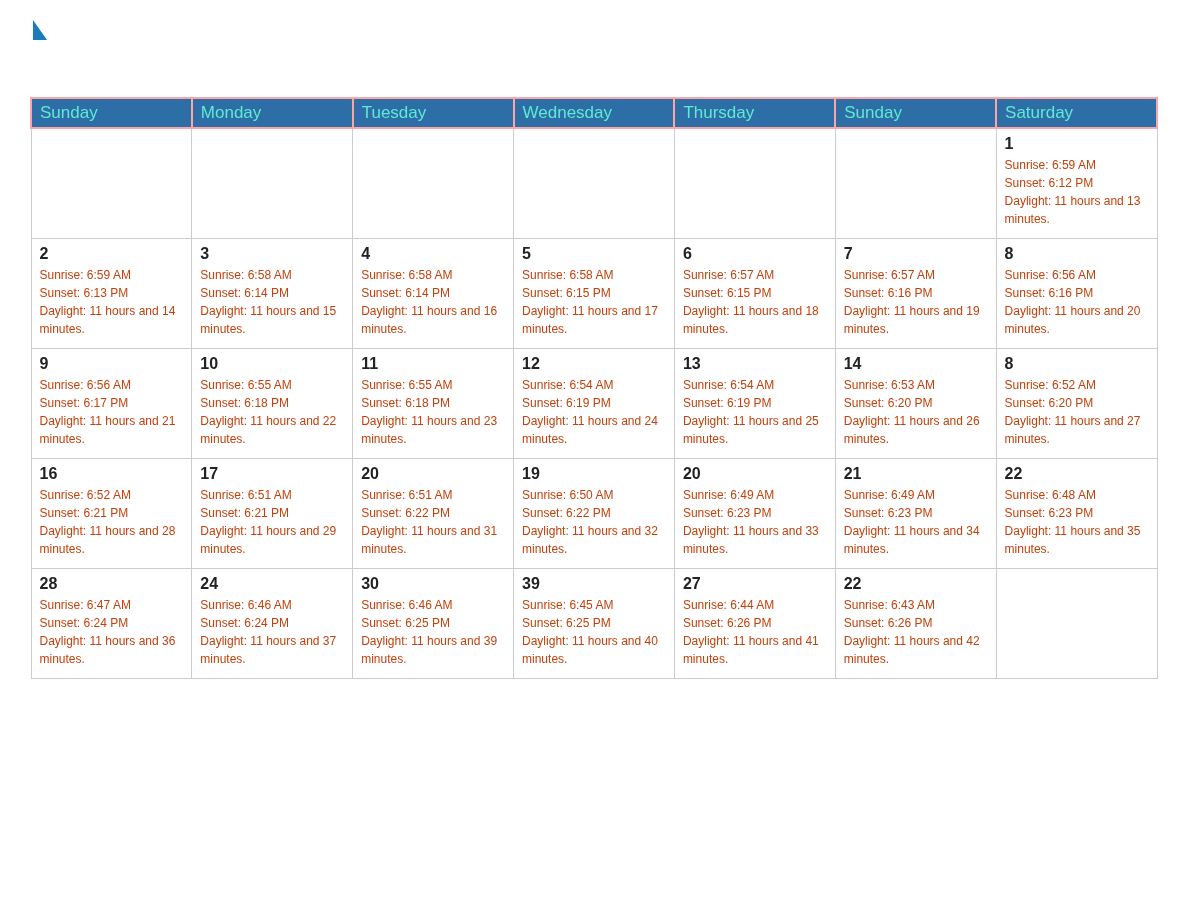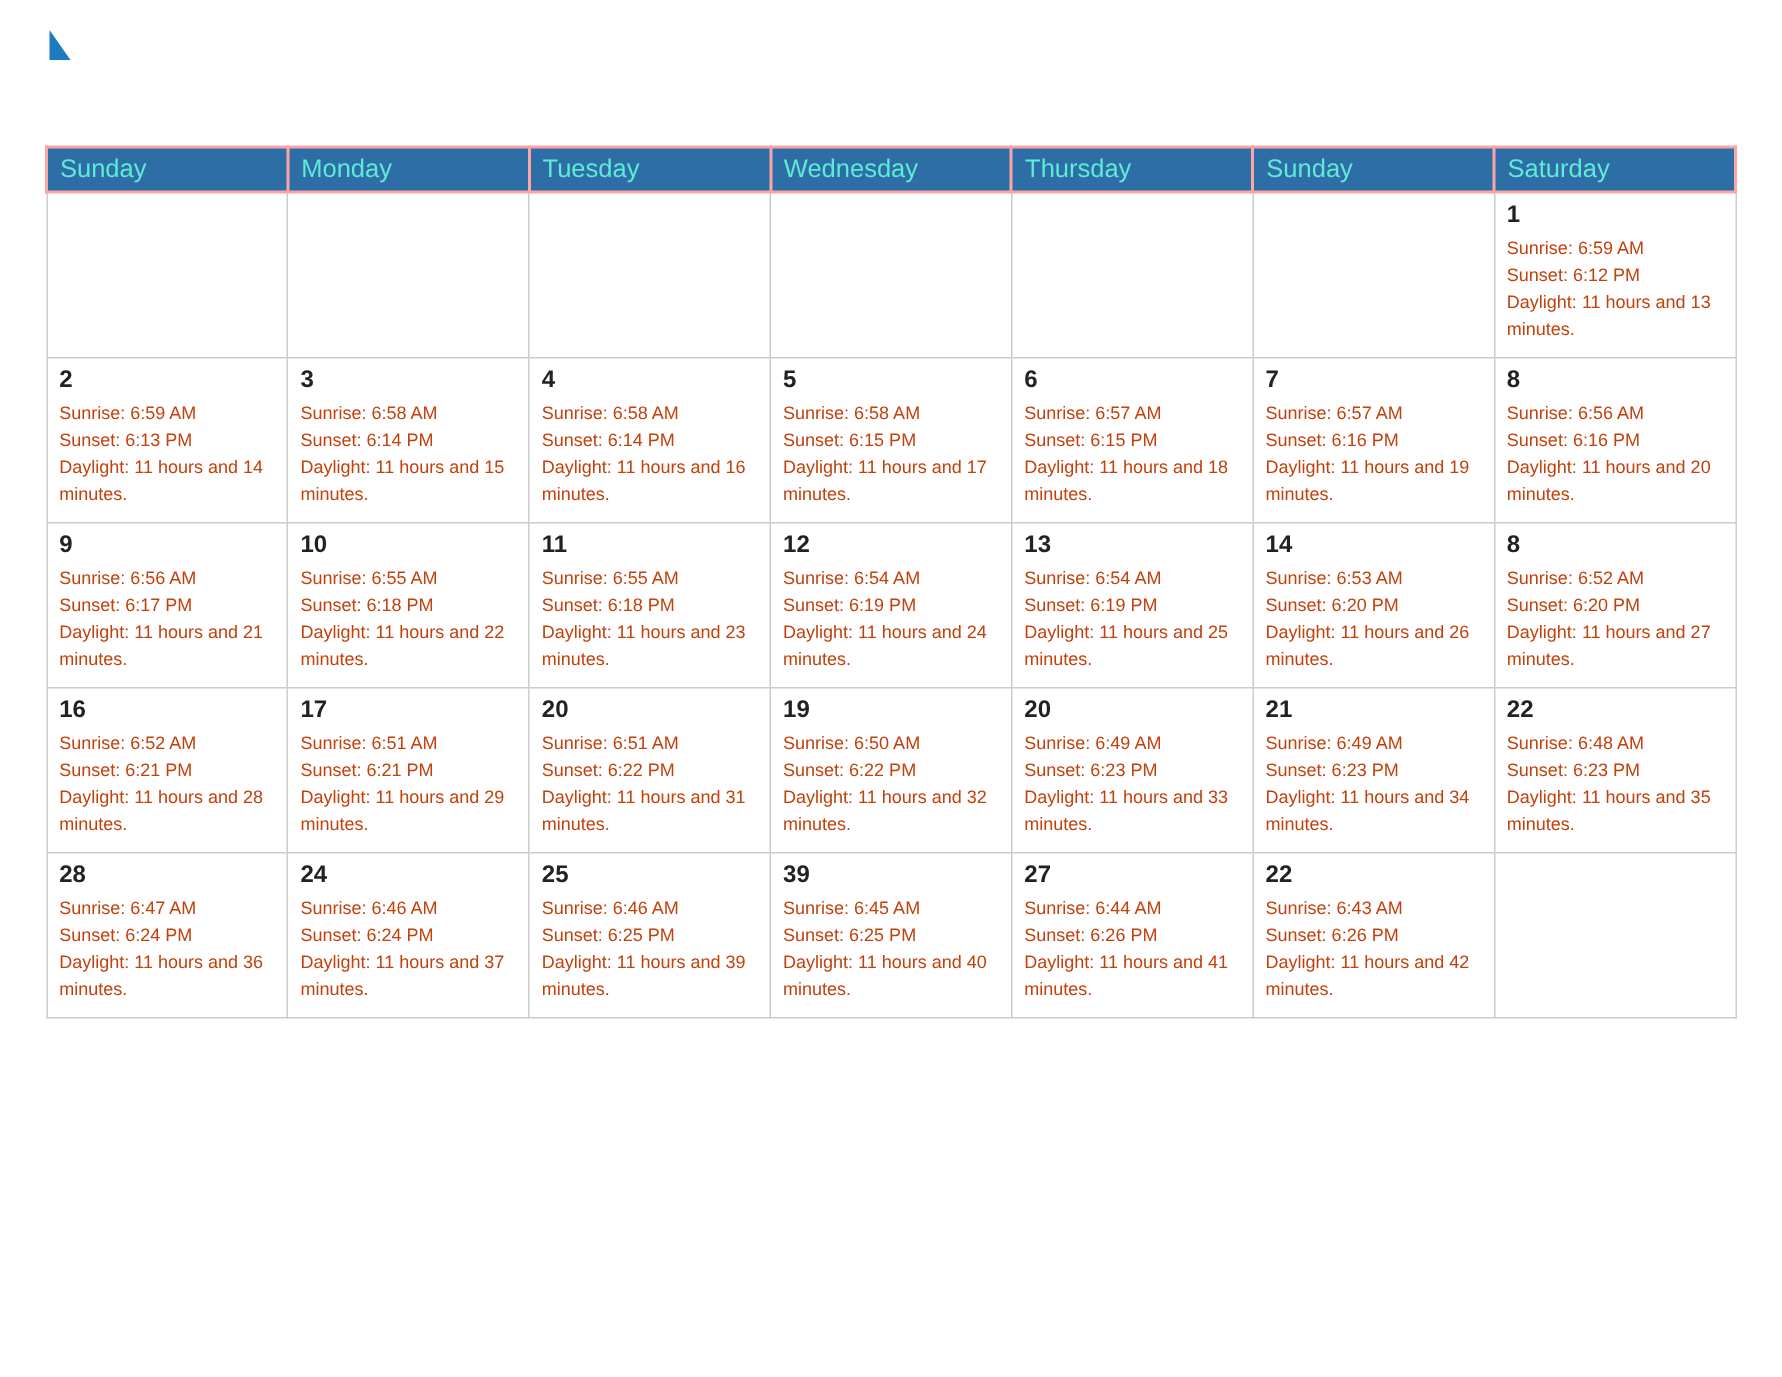--- a/index.html
+++ b/index.html
@@ -213,21 +213,21 @@
       <tr>
         <td>
           <span class="day-number">28</span>
           <div class="day-info">Sunrise: 6:47 AM<br>Sunset: 6:24 PM<br>Daylight: 11 hours and 36 minutes.</div>
         </td>
         <td>
           <span class="day-number">24</span>
           <div class="day-info">Sunrise: 6:46 AM<br>Sunset: 6:24 PM<br>Daylight: 11 hours and 37 minutes.</div>
         </td>
         <td>
-          <span class="day-number">25</span>
+          <span class="day-number">30</span>
           <div class="day-info">Sunrise: 6:46 AM<br>Sunset: 6:25 PM<br>Daylight: 11 hours and 39 minutes.</div>
         </td>
         <td>
           <span class="day-number">39</span>
           <div class="day-info">Sunrise: 6:45 AM<br>Sunset: 6:25 PM<br>Daylight: 11 hours and 40 minutes.</div>
         </td>
         <td>
           <span class="day-number">27</span>
           <div class="day-info">Sunrise: 6:44 AM<br>Sunset: 6:26 PM<br>Daylight: 11 hours and 41 minutes.</div>
         </td>

